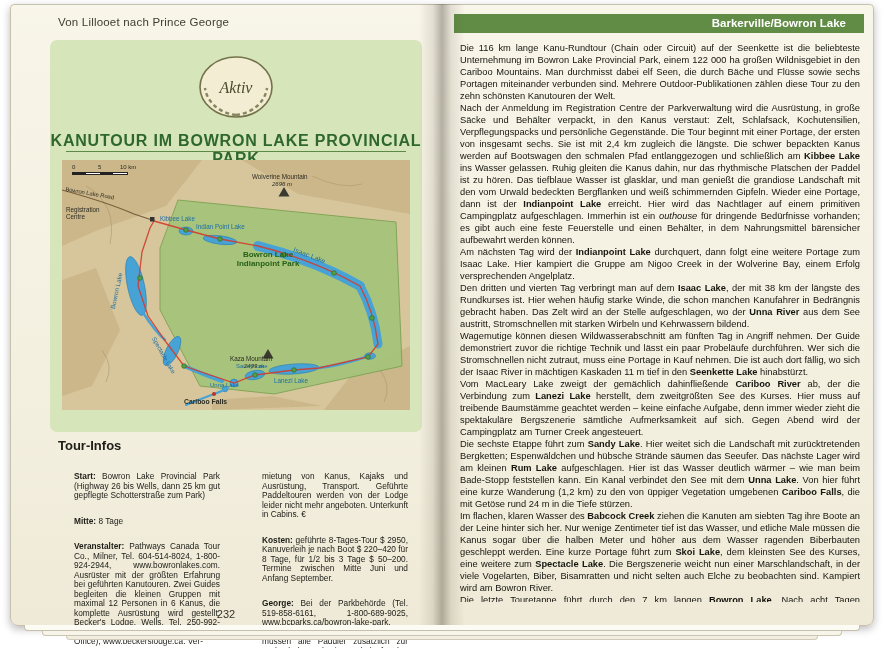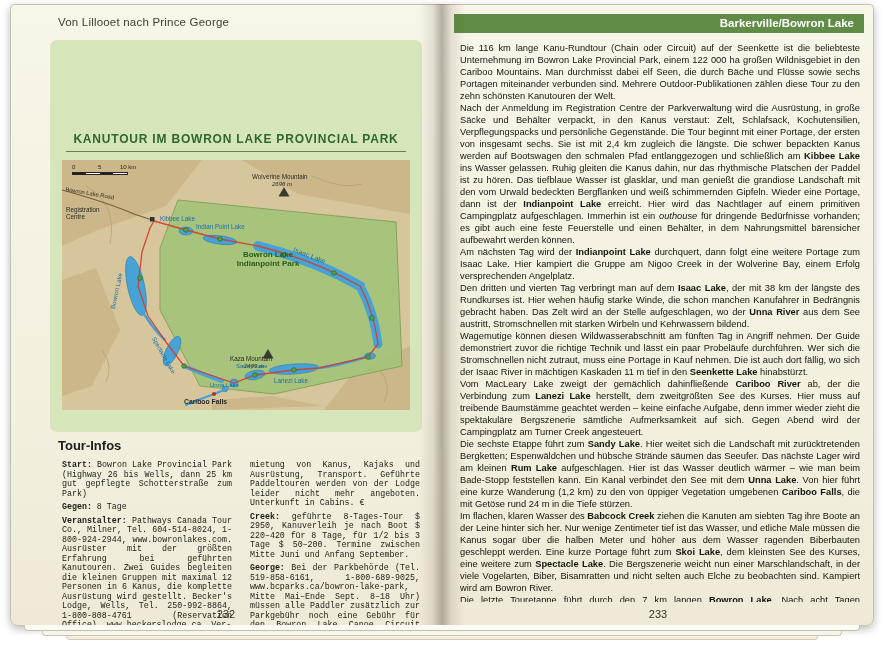--- a/index.html
+++ b/index.html
@@ -17,58 +17,66 @@
 
   .page { position:absolute; top:0; width:432px; height:622px; }
   .page-left { left:0; }
   .page-right { left:432px; }
 
   .lp-header { position:absolute; left:48px; top:12px; font-size:11.5px; color:#3e3e31; letter-spacing:.2px; }
   .pageno { position:absolute; left:0; right:0; top:604px; text-align:center; font-size:11px; color:#33332a; }
 
   .panel { position:absolute; left:40px; top:36px; width:372px; height:392px; background:#d7e5bb; border-radius:7px; }
   .badge { position:absolute; left:50%; top:12px; transform:translateX(-50%); width:86px; height:70px; }
-  .panel-title { position:absolute; left:0; right:0; top:92px; text-align:center; font-size:12px; font-weight:bold; letter-spacing:.8px; color:#2e682c; }
+  .panel-title { position:absolute; left:0; right:0; top:92px; text-align:center; font-size:16px; font-weight:bold; letter-spacing:.8px; color:#2e682c; }
   .panel-rule { position:absolute; left:16px; right:16px; top:111px; height:1px; background:#5c8a46; }
 
   .map { position:absolute; left:12px; top:120px; width:348px; height:250px; overflow:hidden; }
   .map svg.base { position:absolute; left:0; top:0; width:348px; height:250px; }
   .mlabel { position:absolute; color:#1c6da5; font-size:6.3px; line-height:7px; white-space:nowrap; transform-origin:left top; }
   .mlabel.dark { color:#2b2b22; }
   .mlabel.bold { font-weight:bold; }
   .park-name { position:absolute; left:150px; top:90px; width:112px; text-align:center; color:#276018; font-weight:bold; font-size:8px; line-height:9px; }
   .scale { position:absolute; left:10px; top:4px; width:80px; height:16px; color:#2b2b22; font-size:6px; }
   .scale .t0 { position:absolute; left:0; top:0; }
   .scale .t5 { position:absolute; left:26px; top:0; }
   .scale .t10 { position:absolute; left:48px; top:0; }
   .scale .bar { position:absolute; left:0; top:8px; width:56px; height:3px; border:1px solid #222;
                 background:linear-gradient(90deg,#222 0 25%,#fff 25% 50%,#222 50% 75%,#fff 75% 100%); }
 
   .ti-heading { position:absolute; left:48px; top:434px; font-size:13px; font-weight:bold; color:#20201a; }
   .ti-cols { position:absolute; left:48px; top:452px; width:366px; display:flex; gap:10px; }
   .ti-col { width:178px; font-size:8.3px; line-height:9.5px; text-align:justify; color:#1c1c16; }
-  .ti-col p { margin:4px;font-family:Liberation Mono, monospace; }
+  .ti-col p { margin:16px; }
 
   .rp-headerbar { position:absolute; left:12px; right:10px; top:10px; height:19px; background:#618c45; color:#fff;
-                  font-size:11.5px; font-weight:bold; text-align:right; line-height:19px; padding-right:10px; }
+                  font-size:11.5px; font-weight:bold; text-align:right; line-height:19px; padding-right:18px; }
   .rp-body { position:absolute; left:18px; right:14px; top:38px; bottom:24px; font-size:9.3px; line-height:12px;
              text-align:justify; color:#15150f; overflow:hidden; }
   .rp-body p { margin:0; }
 </style>
 </head>
 <body>
 
 <div class="stage">
   <div class="book">
     <div class="pages"></div>
 
     <div class="page page-left">
       <div class="lp-header">Von Lillooet nach Prince George</div>
 
       <div class="panel">
+        <div class="badge">
+          <svg viewBox="0 0 86 70" width="86" height="70">
+            <ellipse cx="43" cy="35" rx="36" ry="30" fill="#f2edd3" stroke="#73734b" stroke-width="1.6"></ellipse>
+            <path d="M43,63 C26,61 14,50 12,36" stroke="#73734b" stroke-width="2.4" fill="none" stroke-dasharray="4 3" opacity="0.85"></path>
+            <path d="M43,63 C60,61 72,50 74,36" stroke="#73734b" stroke-width="2.4" fill="none" stroke-dasharray="4 3" opacity="0.85"></path>
+            <text x="43" y="41" text-anchor="middle" font-family="Liberation Serif, DejaVu Serif, serif" font-style="italic" font-size="16" fill="#4a4a2c">Aktiv</text>
+          </svg>
+        </div>
         <div class="panel-title">KANUTOUR IM BOWRON LAKE PROVINCIAL PARK</div>
         <div class="panel-rule"></div>
 
         <div class="map">
           <svg class="base" viewBox="0 0 348 250" preserveAspectRatio="none">
             <rect width="348" height="250" fill="#d7c69b"></rect>
             <g opacity="0.55" fill="#c2ab7c">
               <path d="M0,0 L140,0 L104,46 L36,70 L0,86 Z"></path>
               <path d="M180,0 L348,0 L348,54 L236,34 Z"></path>
               <path d="M0,120 L34,108 L58,170 L30,226 L0,236 Z"></path>
@@ -147,26 +155,26 @@
           <span class="mlabel" style="left:148px;top:222px;font-size:6px;">Unna Lake</span>
           <span class="mlabel" style="left:94px;top:176px;font-size:6px;transform:rotate(60deg);">Spectacle Lake</span>
           <span class="mlabel dark bold" style="left:122px;top:238px;font-size:6.8px;">Cariboo Falls</span>
         </div>
       </div>
 
       <div class="ti-heading">Tour-Infos</div>
       <div class="ti-cols">
         <div class="ti-col">
           <p><b>Start:</b> Bowron Lake Provincial Park (Highway 26 bis Wells, dann 25 km gut gepflegte Schotterstraße zum Park)</p>
-          <p><b>Gegen:</b> 8 Tage</p>
+          <p><b>Mitte:</b> 8 Tage</p>
           <p><b>Veranstalter:</b> Pathways Canada Tour Co., Milner, Tel. 604-514-8024, 1-800-924-2944, www.bowronlakes.com. Ausrüster mit der größten Erfahrung bei geführten Kanutouren. Zwei Guides begleiten die kleinen Gruppen mit maximal 12 Personen in 6 Kanus, die komplette Ausrüstung wird gestellt. Becker's Lodge, Wells, Tel. 250-992-8864, 1-800-808-4761 (Reservation Office), www.beckerslodge.ca. Ver-</p>
         </div>
         <div class="ti-col">
           <p>mietung von Kanus, Kajaks und Ausrüstung, Transport. Geführte Paddeltouren werden von der Lodge leider nicht mehr angeboten. Unterkunft in Cabins. €</p>
-          <p><b>Creek:</b> geführte 8-Tages-Tour $ 2950, Kanuverleih je nach Boot $ 220–420 für 8 Tage, für 1/2 bis 3 Tage $ 50–200. Termine zwischen Mitte Juni und Anfang September.</p>
+          <p><b>Kosten:</b> geführte 8-Tages-Tour $ 2950, Kanuverleih je nach Boot $ 220–420 für 8 Tage, für 1/2 bis 3 Tage $ 50–200. Termine zwischen Mitte Juni und Anfang September.</p>
           <p><b>George:</b> Bei der Parkbehörde (Tel. 519-858-6161, 1-800-689-9025, www.bcparks.ca/bowron-lake-park, Mitte Mai–Ende Sept. 8–18 Uhr) müssen alle Paddler zusätzlich zur Parkgebühr noch eine Gebühr für den Bowron Lake Canoe Circuit zahlen ($ 60).</p>
         </div>
       </div>
 
       <div class="pageno">232</div>
     </div>
 
     <div class="page page-right">
       <div class="rp-headerbar">
         <span>Barkerville/Bowron Lake</span>
@@ -175,21 +183,20 @@
         <p>Die 116 km lange Kanu-Rundtour (Chain oder Circuit) auf der Seenkette ist die beliebteste Unternehmung im Bowron Lake Provincial Park, einem 122 000 ha großen Wildnisgebiet in den Cariboo Mountains. Man durchmisst dabei elf Seen, die durch Bäche und Flüsse sowie sechs Portagen miteinander verbunden sind. Mehrere Outdoor-Publikationen zählen diese Tour zu den zehn schönsten Kanutouren der Welt.</p>
         <p>Nach der Anmeldung im Registration Centre der Parkverwaltung wird die Ausrüstung, in große Säcke und Behälter verpackt, in den Kanus verstaut: Zelt, Schlafsack, Kochutensilien, Verpflegungspacks und persönliche Gegenstände. Die Tour beginnt mit einer Portage, der ersten von insgesamt sechs. Sie ist mit 2,4 km zugleich die längste. Die schwer bepackten Kanus werden auf Bootswagen den schmalen Pfad entlanggezogen und schließlich am <b>Kibbee Lake</b> ins Wasser gelassen. Ruhig gleiten die Kanus dahin, nur das rhythmische Platschen der Paddel ist zu hören. Das tiefblaue Wasser ist glasklar, und man genießt die grandiose Landschaft mit den vom Urwald bedeckten Bergflanken und weiß schimmernden Gipfeln. Wieder eine Portage, dann ist der <b>Indianpoint Lake</b> erreicht. Hier wird das Nachtlager auf einem primitiven Campingplatz aufgeschlagen. Immerhin ist ein <i>outhouse</i> für dringende Bedürfnisse vorhanden; es gibt auch eine feste Feuerstelle und einen Behälter, in dem Nahrungsmittel bärensicher aufbewahrt werden können.</p>
         <p>Am nächsten Tag wird der <b>Indianpoint Lake</b> durchquert, dann folgt eine weitere Portage zum Isaac Lake. Hier kampiert die Gruppe am Nigoo Creek in der Wolverine Bay, einem Erfolg versprechenden Angelplatz.</p>
         <p>Den dritten und vierten Tag verbringt man auf dem <b>Isaac Lake</b>, der mit 38 km der längste des Rundkurses ist. Hier wehen häufig starke Winde, die schon manchen Kanufahrer in Bedrängnis gebracht haben. Das Zelt wird an der Stelle aufgeschlagen, wo der <b>Unna River</b> aus dem See austritt, Stromschnellen mit starken Wirbeln und Kehrwassern bildend.</p>
         <p>Wagemutige können diesen Wildwasserabschnitt am fünften Tag in Angriff nehmen. Der Guide demonstriert zuvor die richtige Technik und lässt ein paar Probeläufe durchführen. Wer sich die Stromschnellen nicht zutraut, muss eine Portage in Kauf nehmen. Die ist auch dort fällig, wo sich der Isaac River in mächtigen Kaskaden 11 m tief in den <b>Seenkette Lake</b> hinabstürzt.</p>
         <p>Vom MacLeary Lake zweigt der gemächlich dahinfließende <b>Cariboo River</b> ab, der die Verbindung zum <b>Lanezi Lake</b> herstellt, dem zweitgrößten See des Kurses. Hier muss auf treibende Baumstämme geachtet werden – keine einfache Aufgabe, denn immer wieder zieht die spektakuläre Bergszenerie sämtliche Aufmerksamkeit auf sich. Gegen Abend wird der Campingplatz am Turner Creek angesteuert.</p>
         <p>Die sechste Etappe führt zum <b>Sandy Lake</b>. Hier weitet sich die Landschaft mit zurücktretenden Bergketten; Espenwäldchen und hübsche Strände säumen das Seeufer. Das nächste Lager wird am kleinen <b>Rum Lake</b> aufgeschlagen. Hier ist das Wasser deutlich wärmer – wie man beim Bade-Stopp feststellen kann. Ein Kanal verbindet den See mit dem <b>Unna Lake</b>. Von hier führt eine kurze Wanderung (1,2 km) zu den von üppiger Vegetation umgebenen <b>Cariboo Falls</b>, die mit Getöse rund 24 m in die Tiefe stürzen.</p>
         <p>Im flachen, klaren Wasser des <b>Babcock Creek</b> ziehen die Kanuten am siebten Tag ihre Boote an der Leine hinter sich her. Nur wenige Zentimeter tief ist das Wasser, und etliche Male müssen die Kanus sogar über die halben Meter und höher aus dem Wasser ragenden Biberbauten geschleppt werden. Eine kurze Portage führt zum <b>Skoi Lake</b>, dem kleinsten See des Kurses, eine weitere zum <b>Spectacle Lake</b>. Die Bergszenerie weicht nun einer Marschlandschaft, in der viele Vogelarten, Biber, Bisamratten und nicht selten auch Elche zu beobachten sind. Kampiert wird am Bowron River.</p>
         <p>Die letzte Touretappe führt durch den 7 km langen <b>Bowron Lake</b>. Nach acht Tagen Wildnisabenteuer ist man am Ende des erlebnisreichen Rundkurses angelangt.</p>
       </div>
-      <div class="pageno">233</div>
     </div>
 
     <div class="gutter"></div>
     <div class="stack1"></div>
     <div class="stack2"></div>
     <div class="stack3"></div>
   </div>
 </div>
 
 </body></html>

